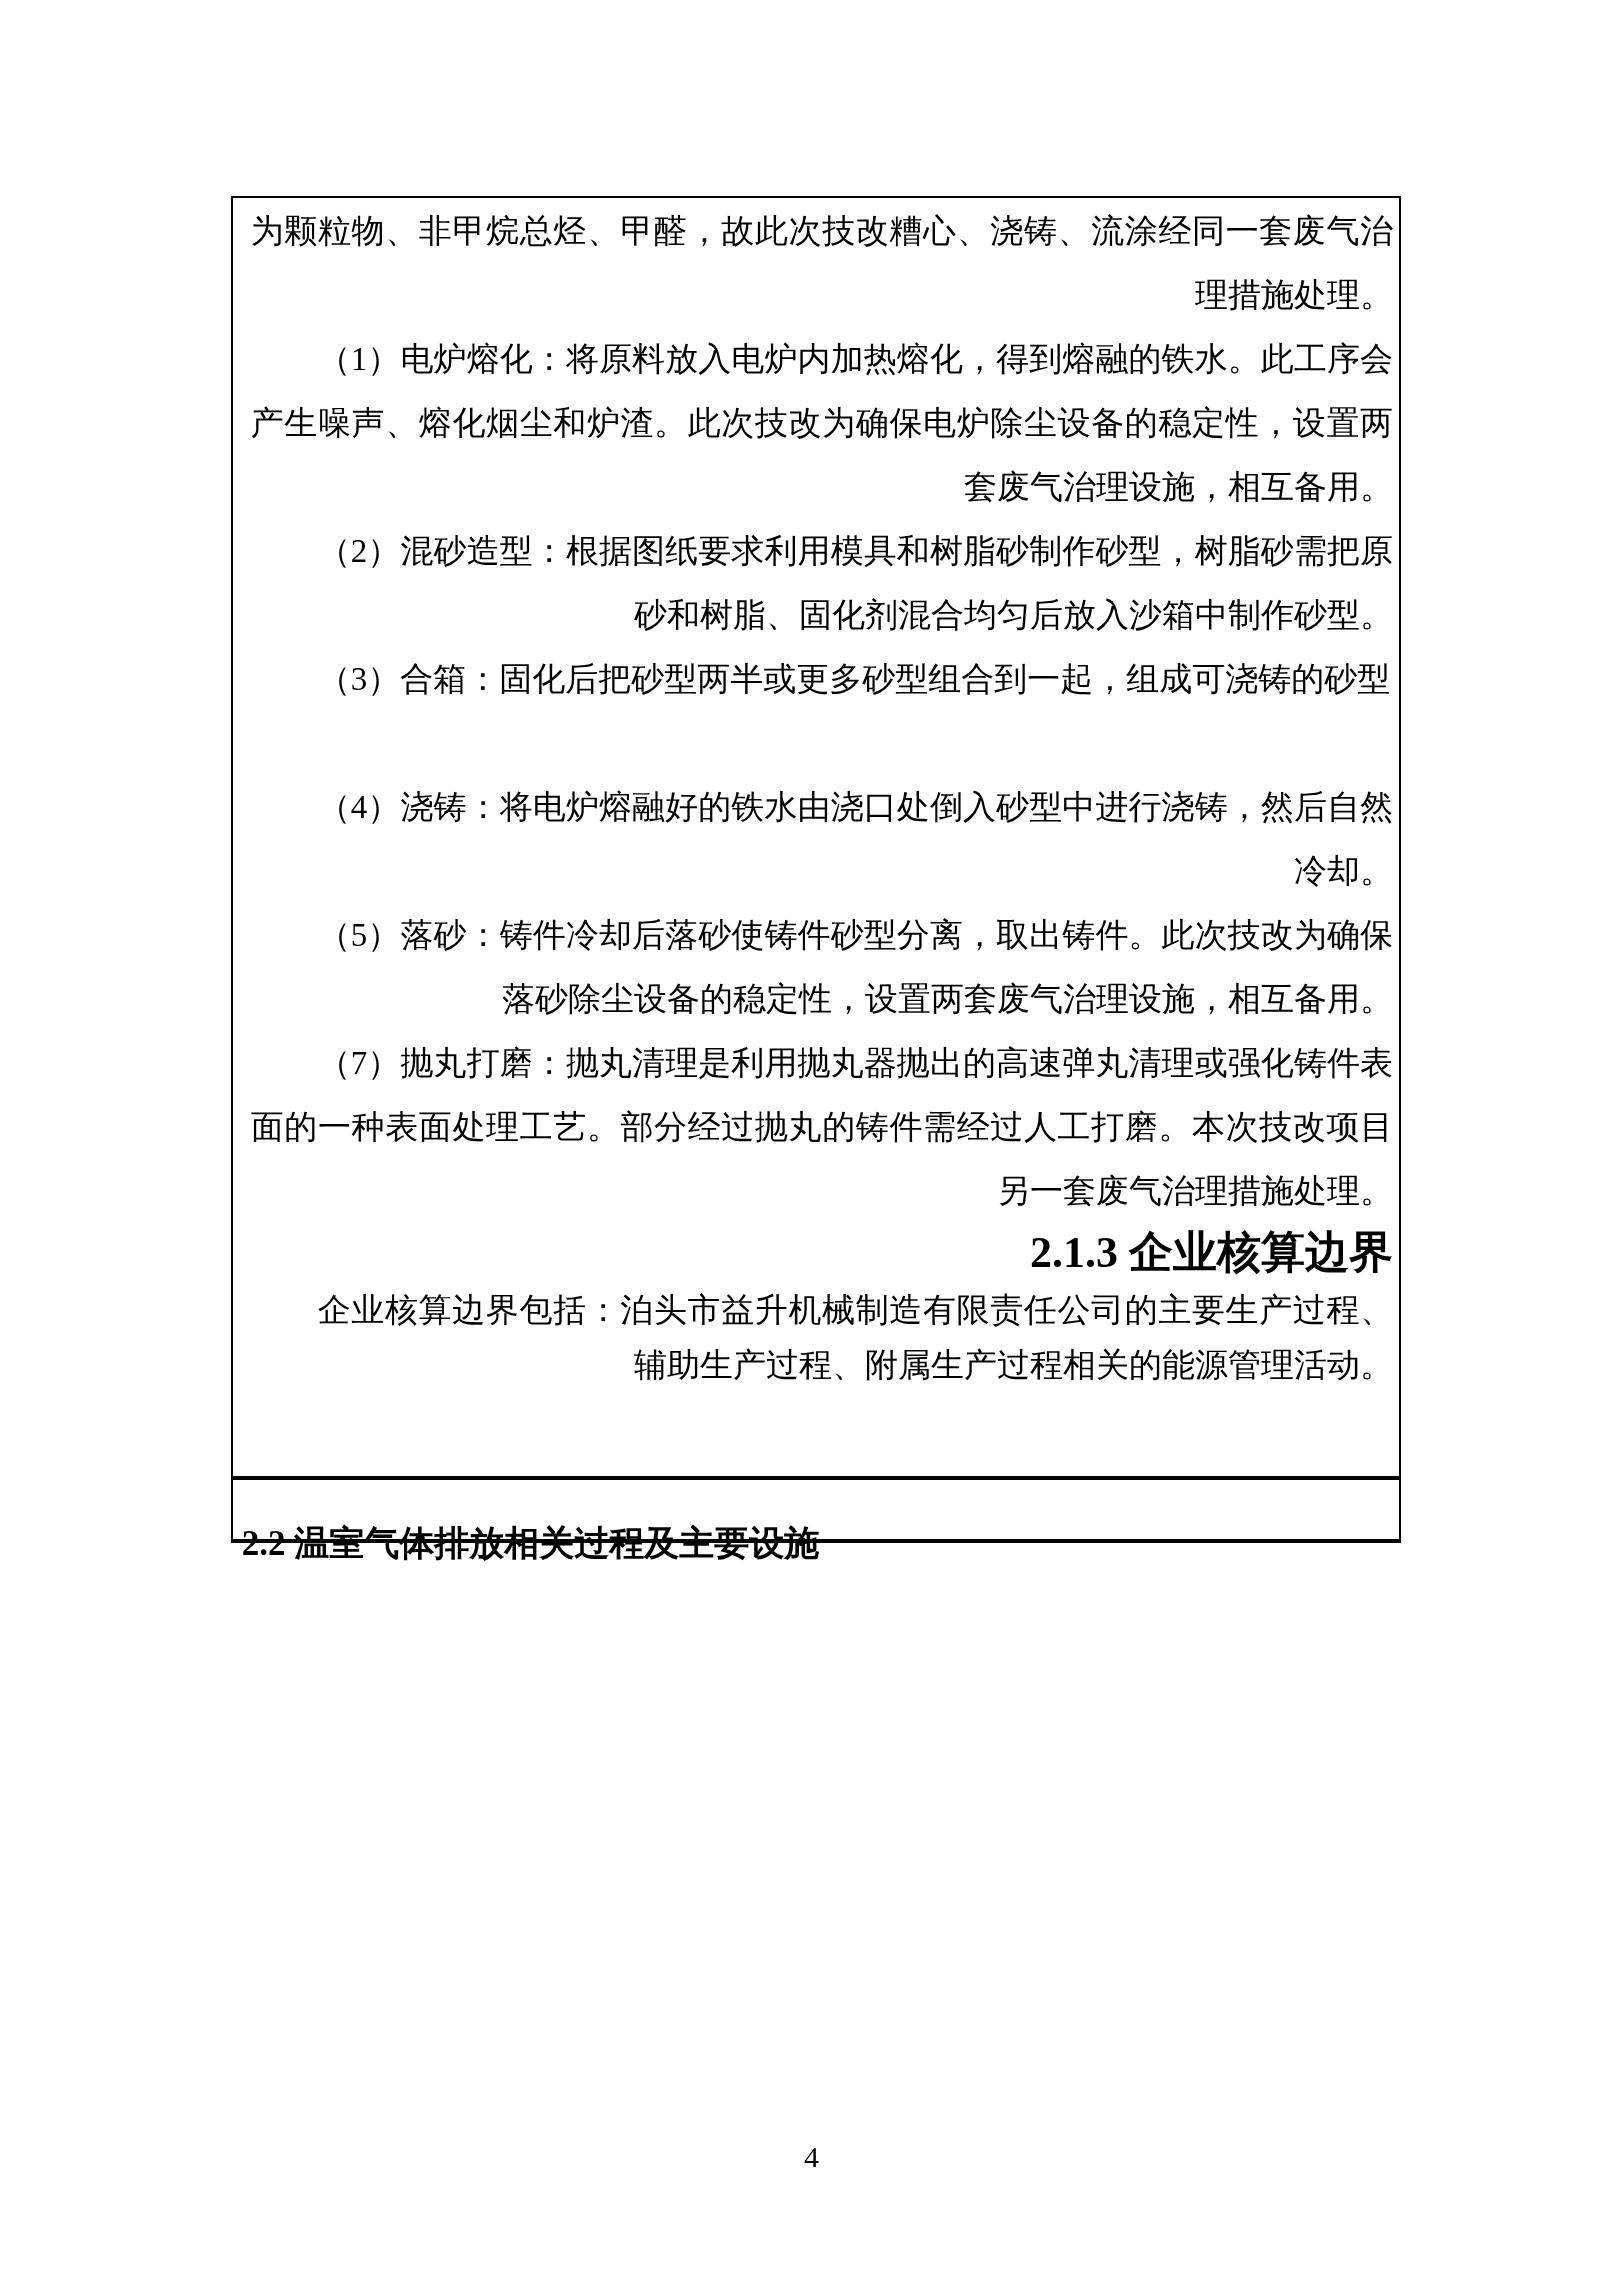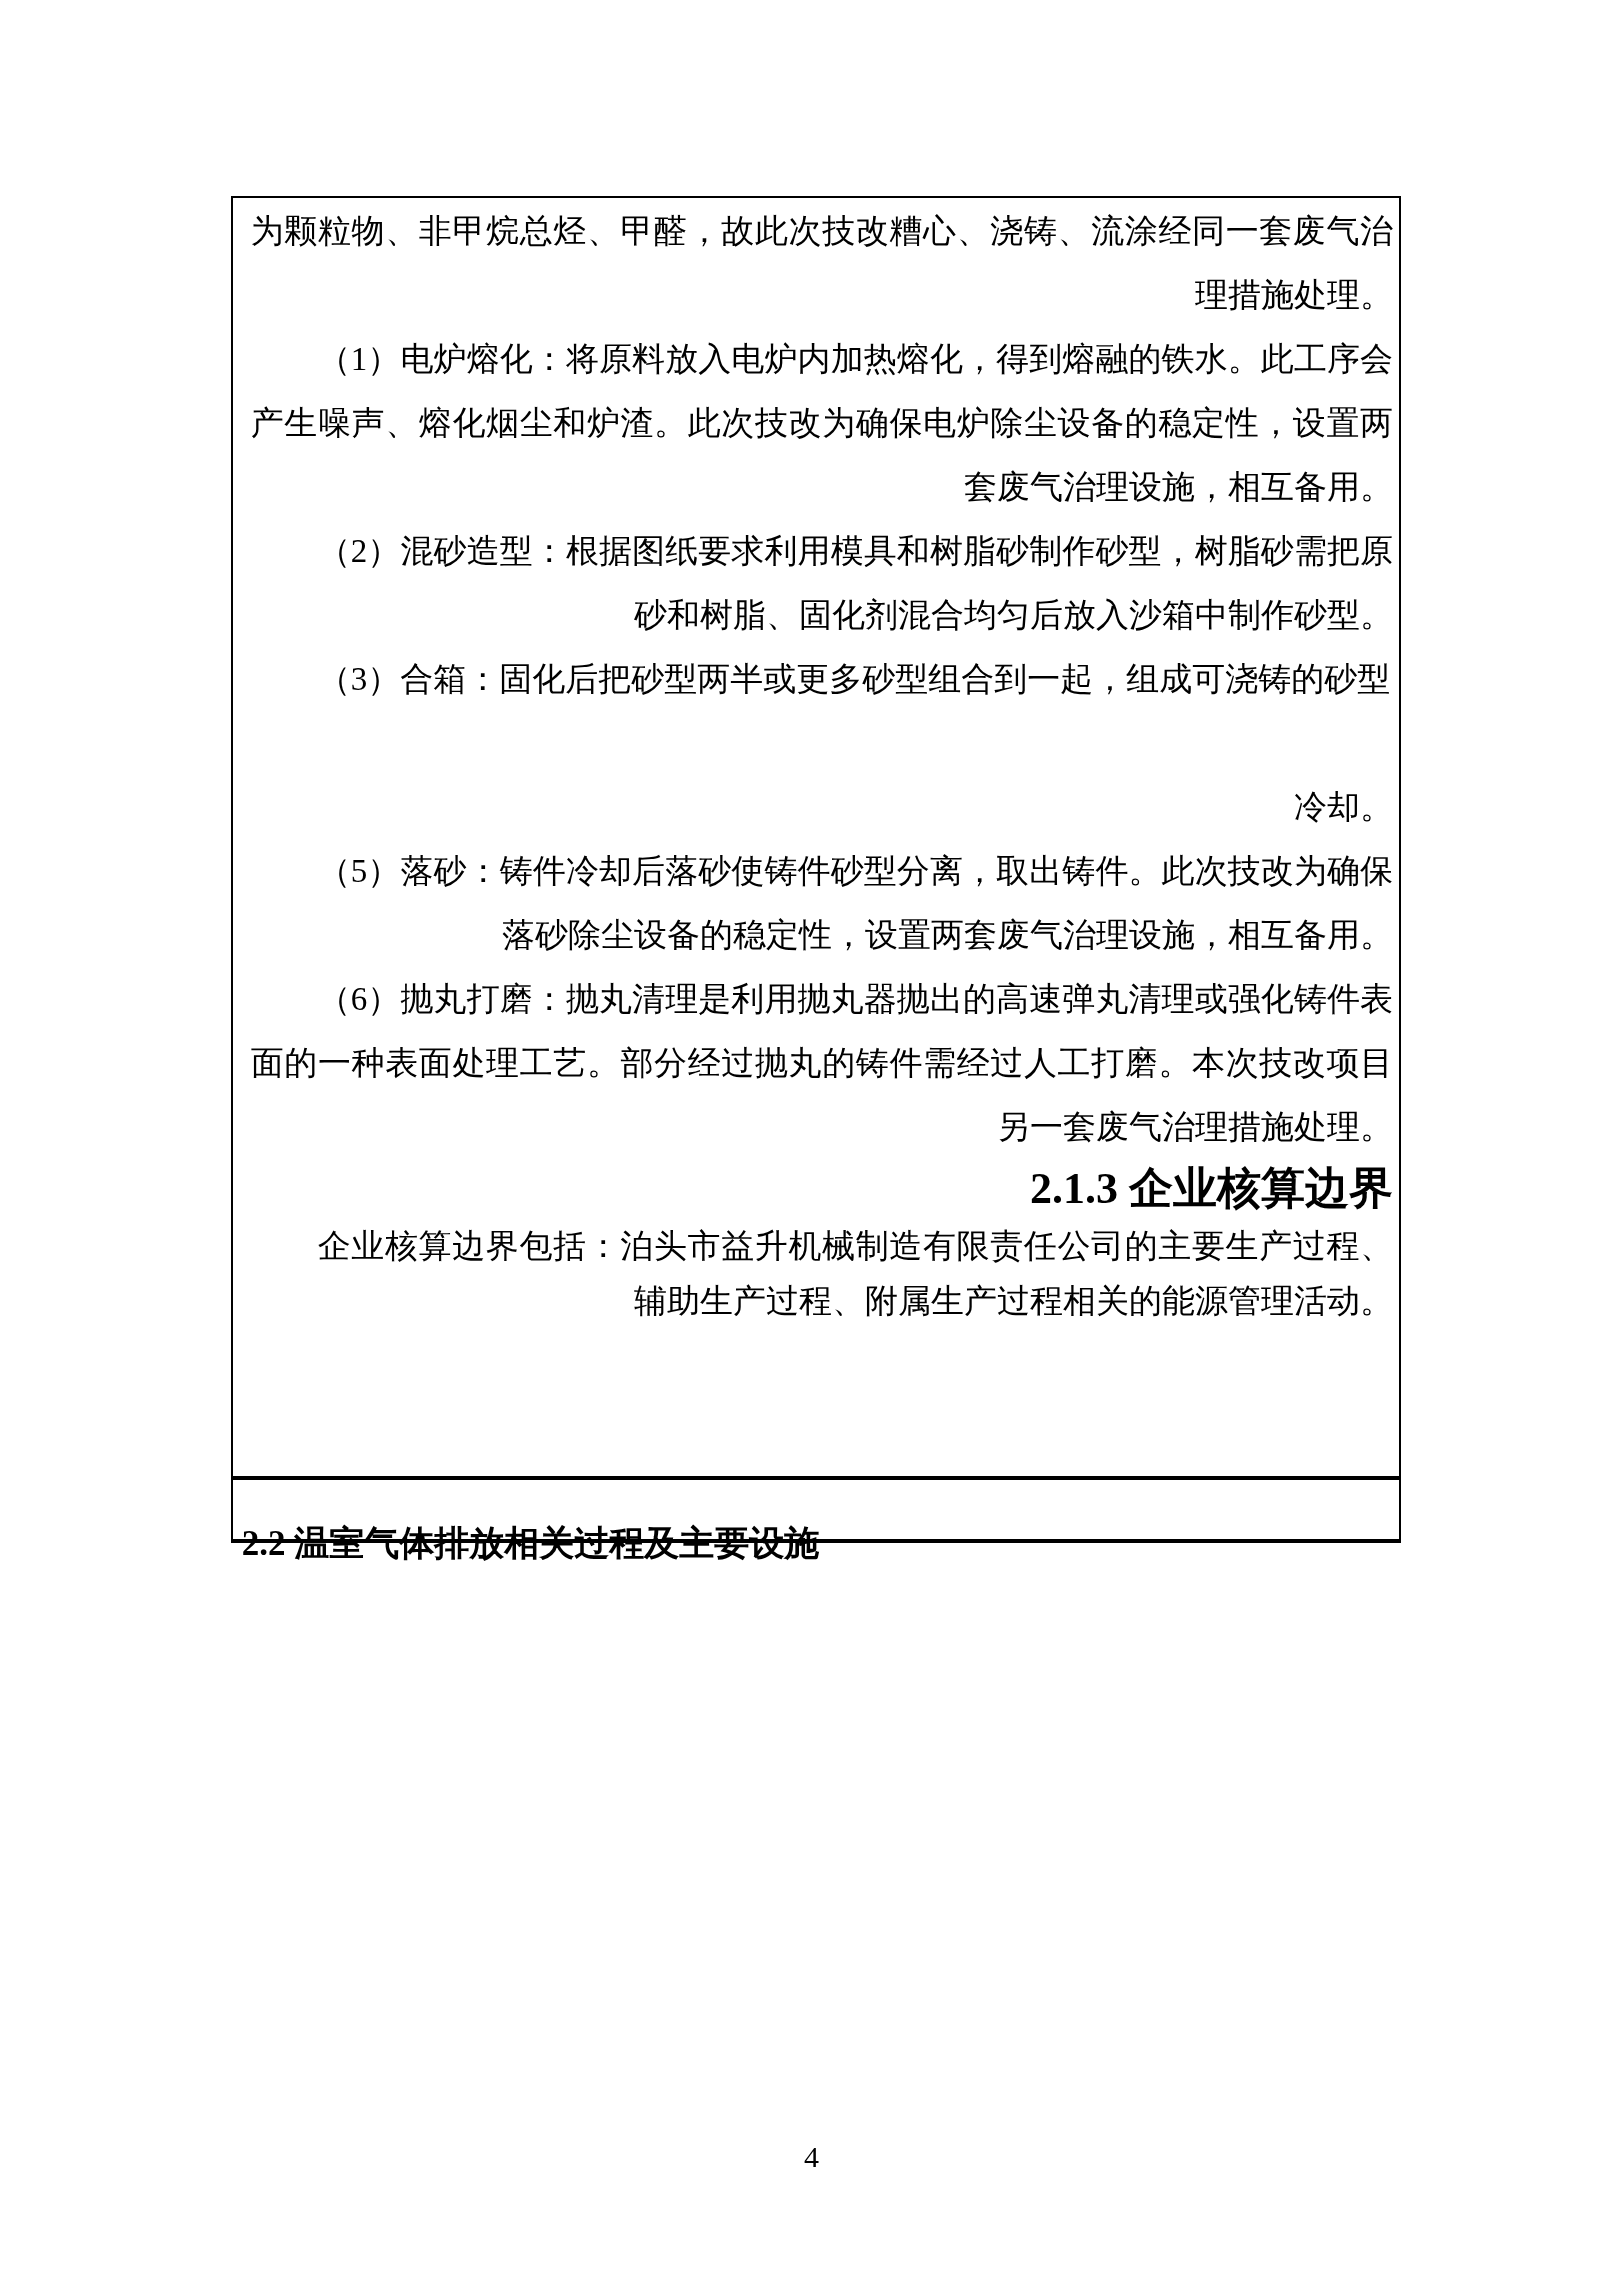--- a/index.html
+++ b/index.html
@@ -81,24 +81,25 @@
     <div class="cell-main">
       <div class="line fill">为颗粒物、非甲烷总烃、甲醛，故此次技改糟心、浇铸、流涂经同一套废气治</div>
       <div class="line">理措施处理。</div>
       <div class="line indent fill">（1）电炉熔化：将原料放入电炉内加热熔化，得到熔融的铁水。此工序会</div>
       <div class="line fill">产生噪声、熔化烟尘和炉渣。此次技改为确保电炉除尘设备的稳定性，设置两</div>
       <div class="line">套废气治理设施，相互备用。</div>
       <div class="line indent fill">（2）混砂造型：根据图纸要求利用模具和树脂砂制作砂型，树脂砂需把原</div>
       <div class="line">砂和树脂、固化剂混合均匀后放入沙箱中制作砂型。</div>
       <div class="line indent fill">（3）合箱：固化后把砂型两半或更多砂型组合到一起，组成可浇铸的砂型。</div>
       <div class="line"></div>
+      <div class="line indent fill">（4）浇铸：将电炉熔融好的铁水由浇口处倒入砂型中进行浇铸，然后自然</div>
       <div class="line">冷却。</div>
       <div class="line indent fill">（5）落砂：铸件冷却后落砂使铸件砂型分离，取出铸件。此次技改为确保</div>
       <div class="line">落砂除尘设备的稳定性，设置两套废气治理设施，相互备用。</div>
-      <div class="line indent fill">（6）抛丸打磨：抛丸清理是利用抛丸器抛出的高速弹丸清理或强化铸件表</div>
+      <div class="line indent fill">（7）抛丸打磨：抛丸清理是利用抛丸器抛出的高速弹丸清理或强化铸件表</div>
       <div class="line fill">面的一种表面处理工艺。部分经过抛丸的铸件需经过人工打磨。本次技改项目</div>
       <div class="line">另一套废气治理措施处理。</div>
       <div class="line h-sub">2.1.3 企业核算边界</div>
       <div class="line indent fill tight">企业核算边界包括：泊头市益升机械制造有限责任公司的主要生产过程、</div>
       <div class="line tight">辅助生产过程、附属生产过程相关的能源管理活动。</div>
     </div>
 
     <div class="cell-heading">
       <span>2.2 温室气体排放相关过程及主要设施</span>
     </div>

